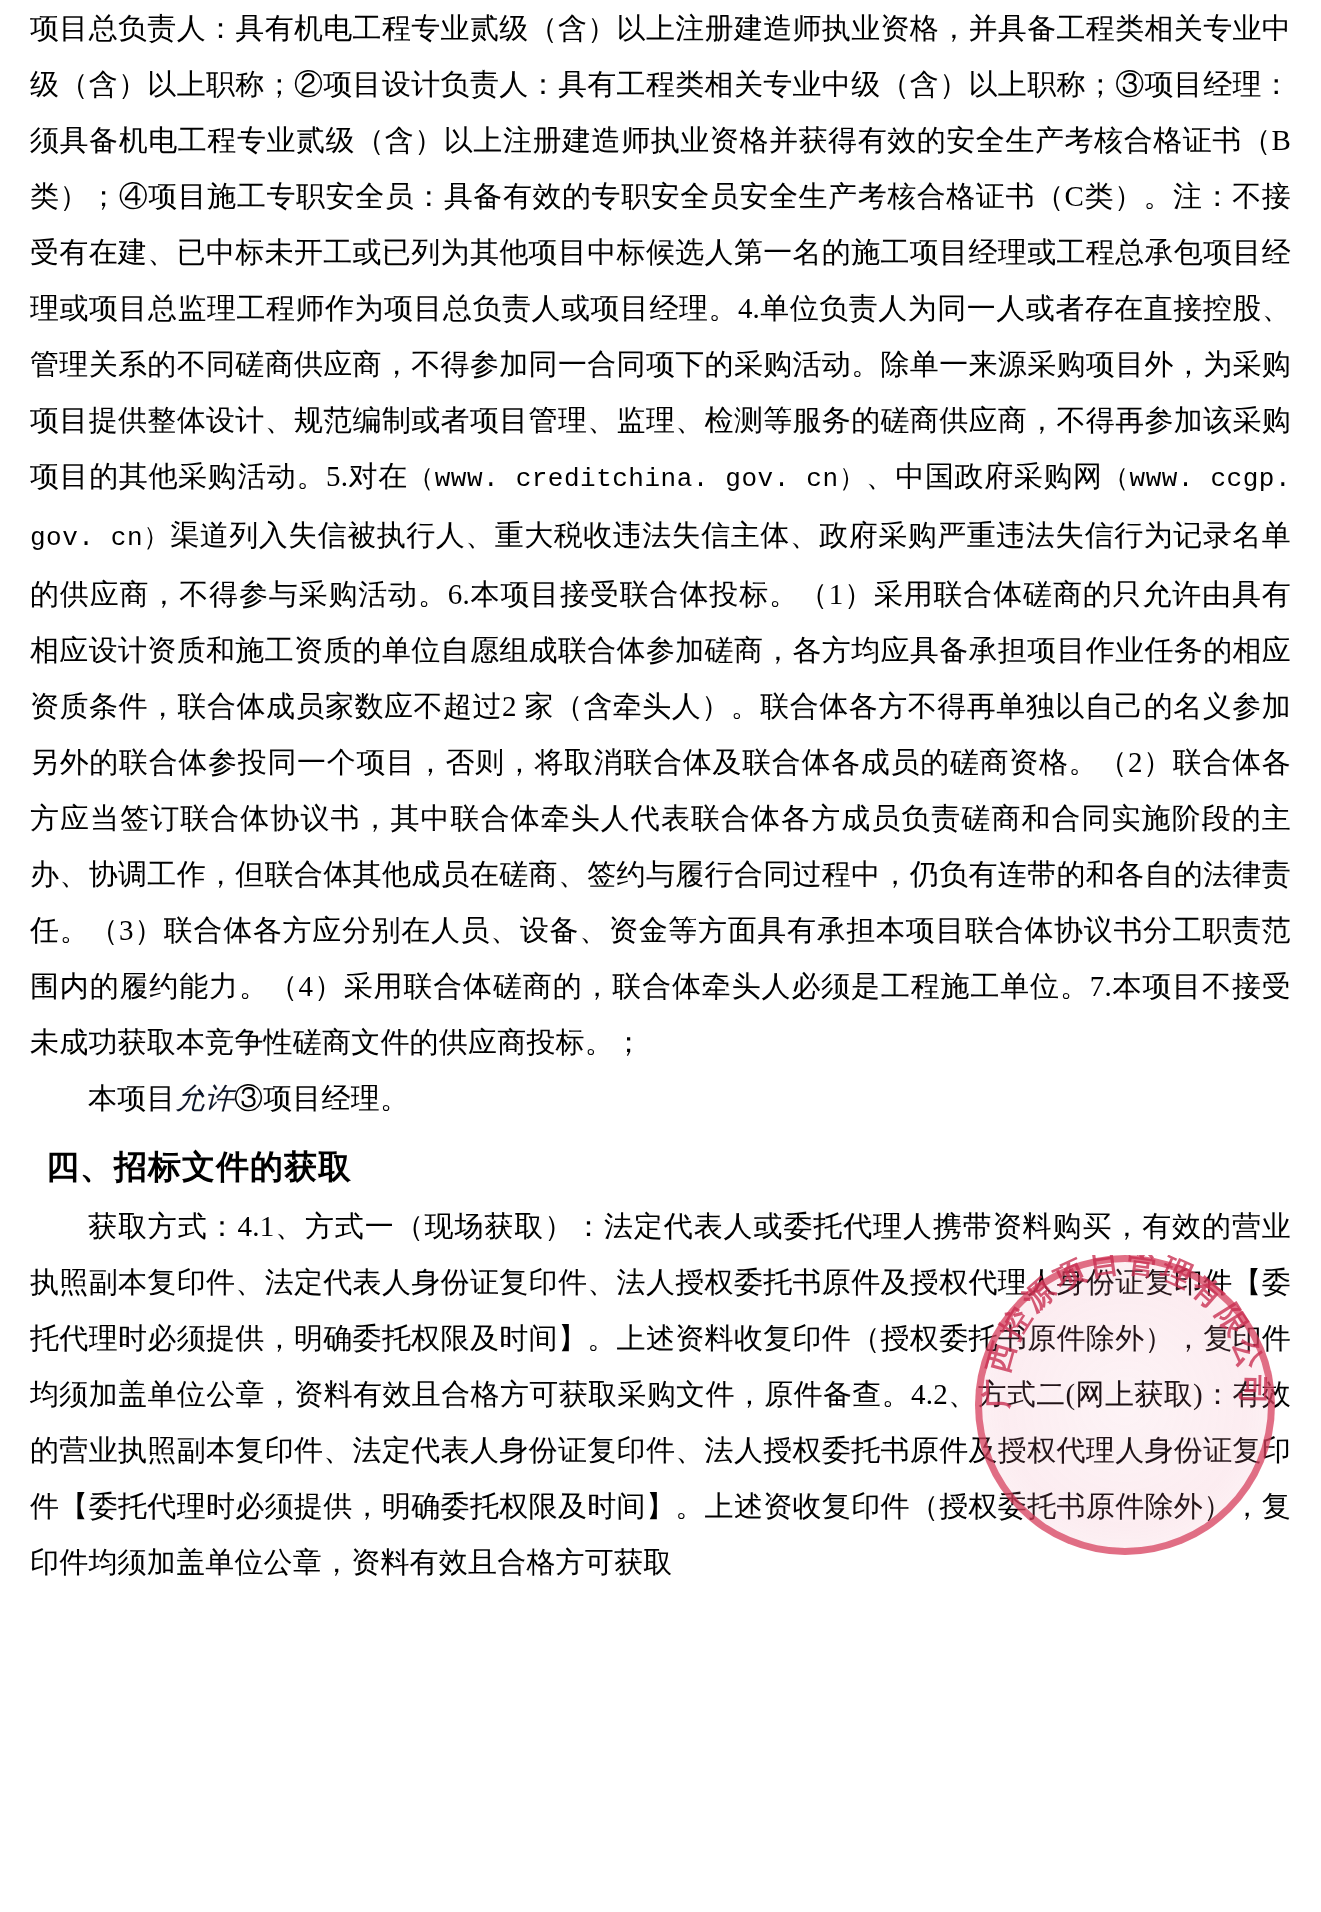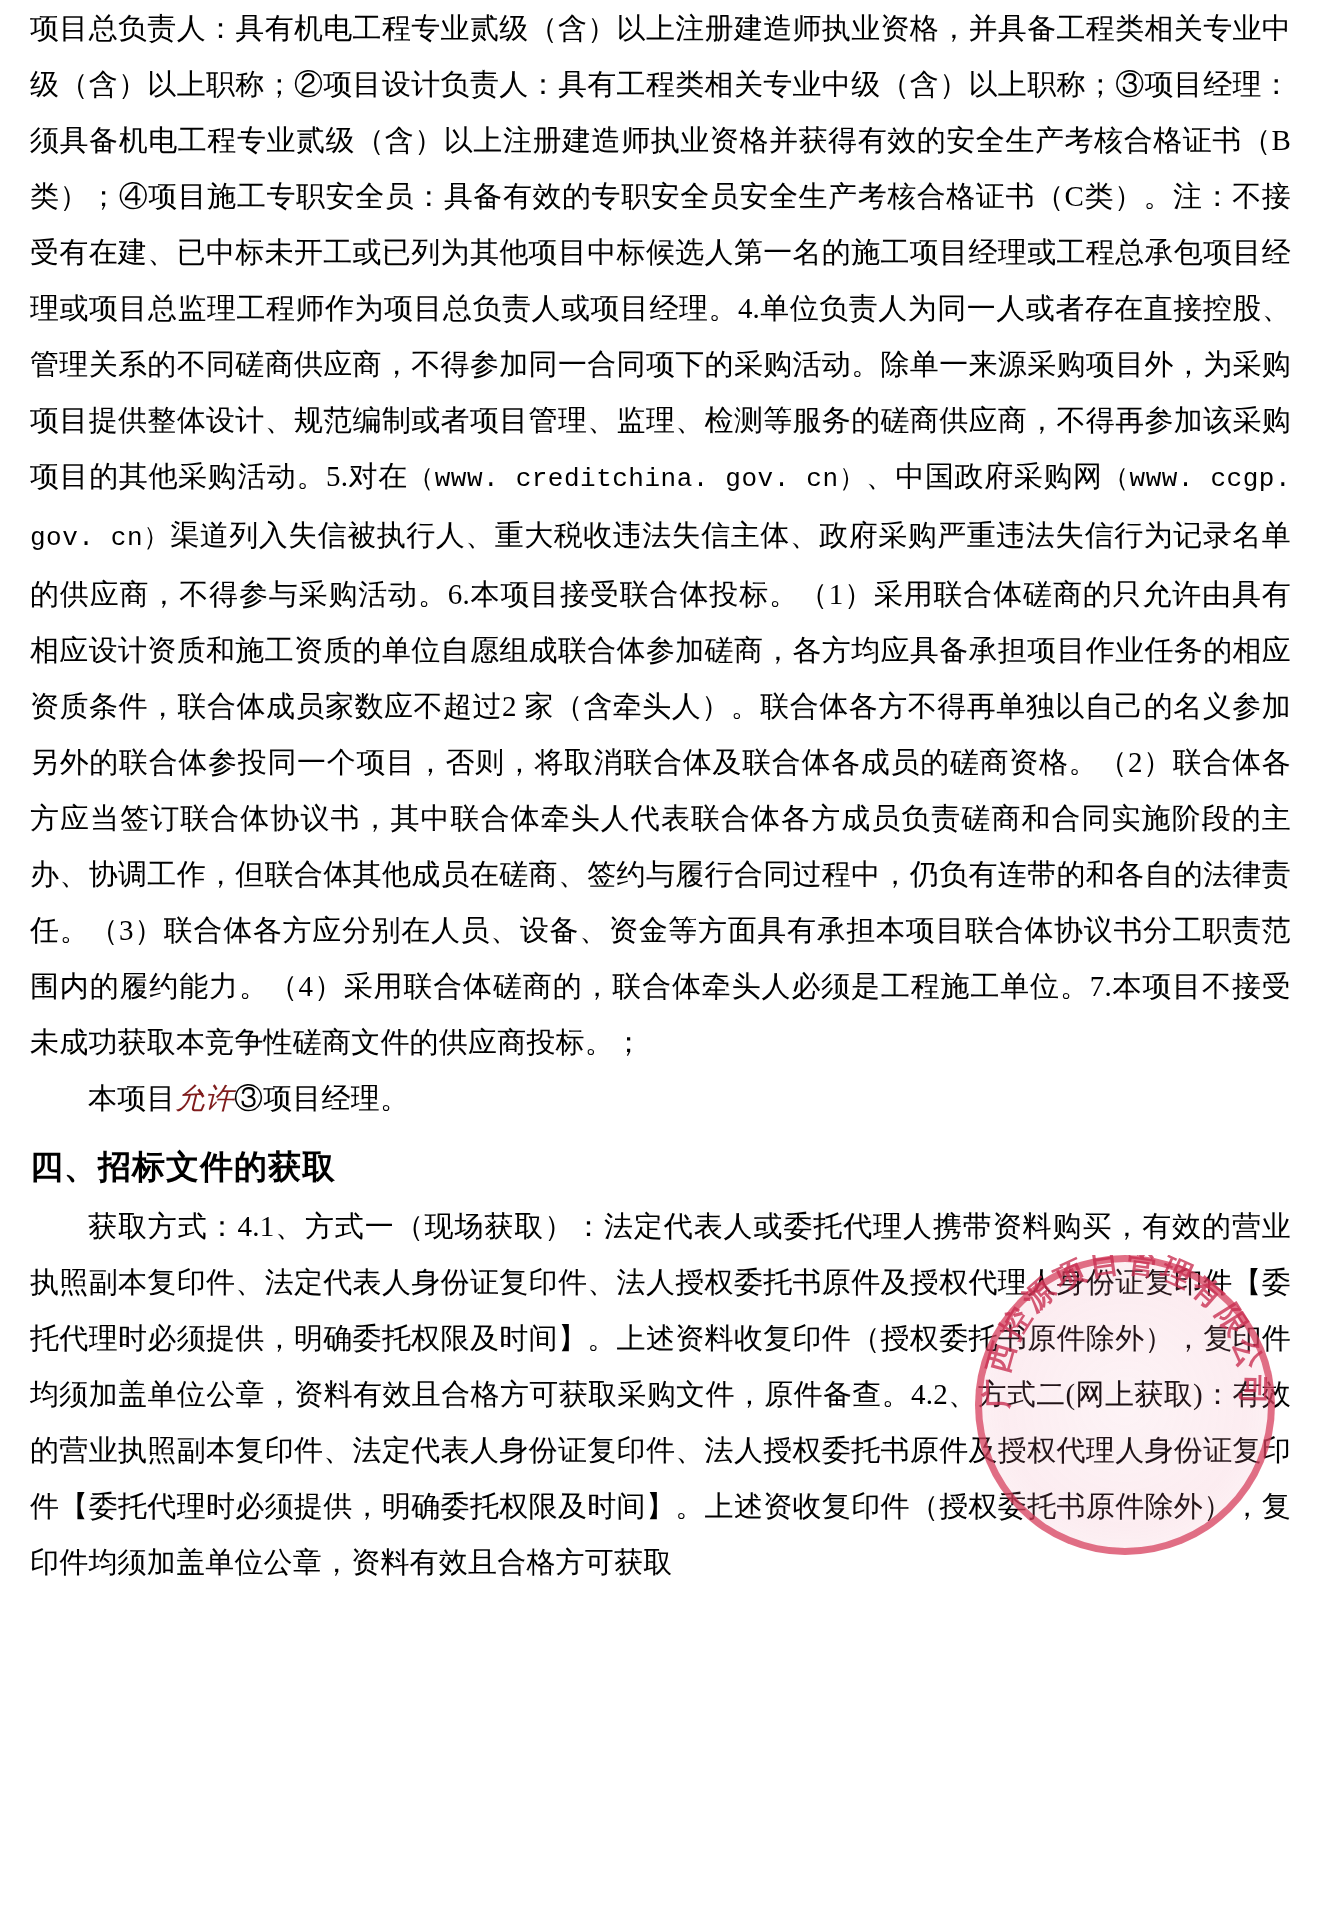--- a/index.html
+++ b/index.html
@@ -35,29 +35,29 @@
   }
   p.para.indent {
     text-indent: 58px;
   }
   .mono {
     font-family: "Liberation Mono", "DejaVu Sans Mono", monospace;
     font-size: 26px;
     letter-spacing: 0.5px;
   }
   h2.section-title {
-    margin: 10px 0 0 0;
+    margin: 10px 0 0 16px;
     font-size: 33px;
     line-height: 62px;
     font-weight: bold;
     font-family: "Liberation Sans", "DejaVu Sans", sans-serif;
     letter-spacing: 1px;
   }
   .italic-blue {
-    color: #7f1d1d;
+    color: #0f172a;
     font-style: italic;
   }
   .blue-num {
     color: #2222cc;
     font-family: "Liberation Serif", serif;
   }
   
   .seal {
     position: absolute;
     left: 975px;

